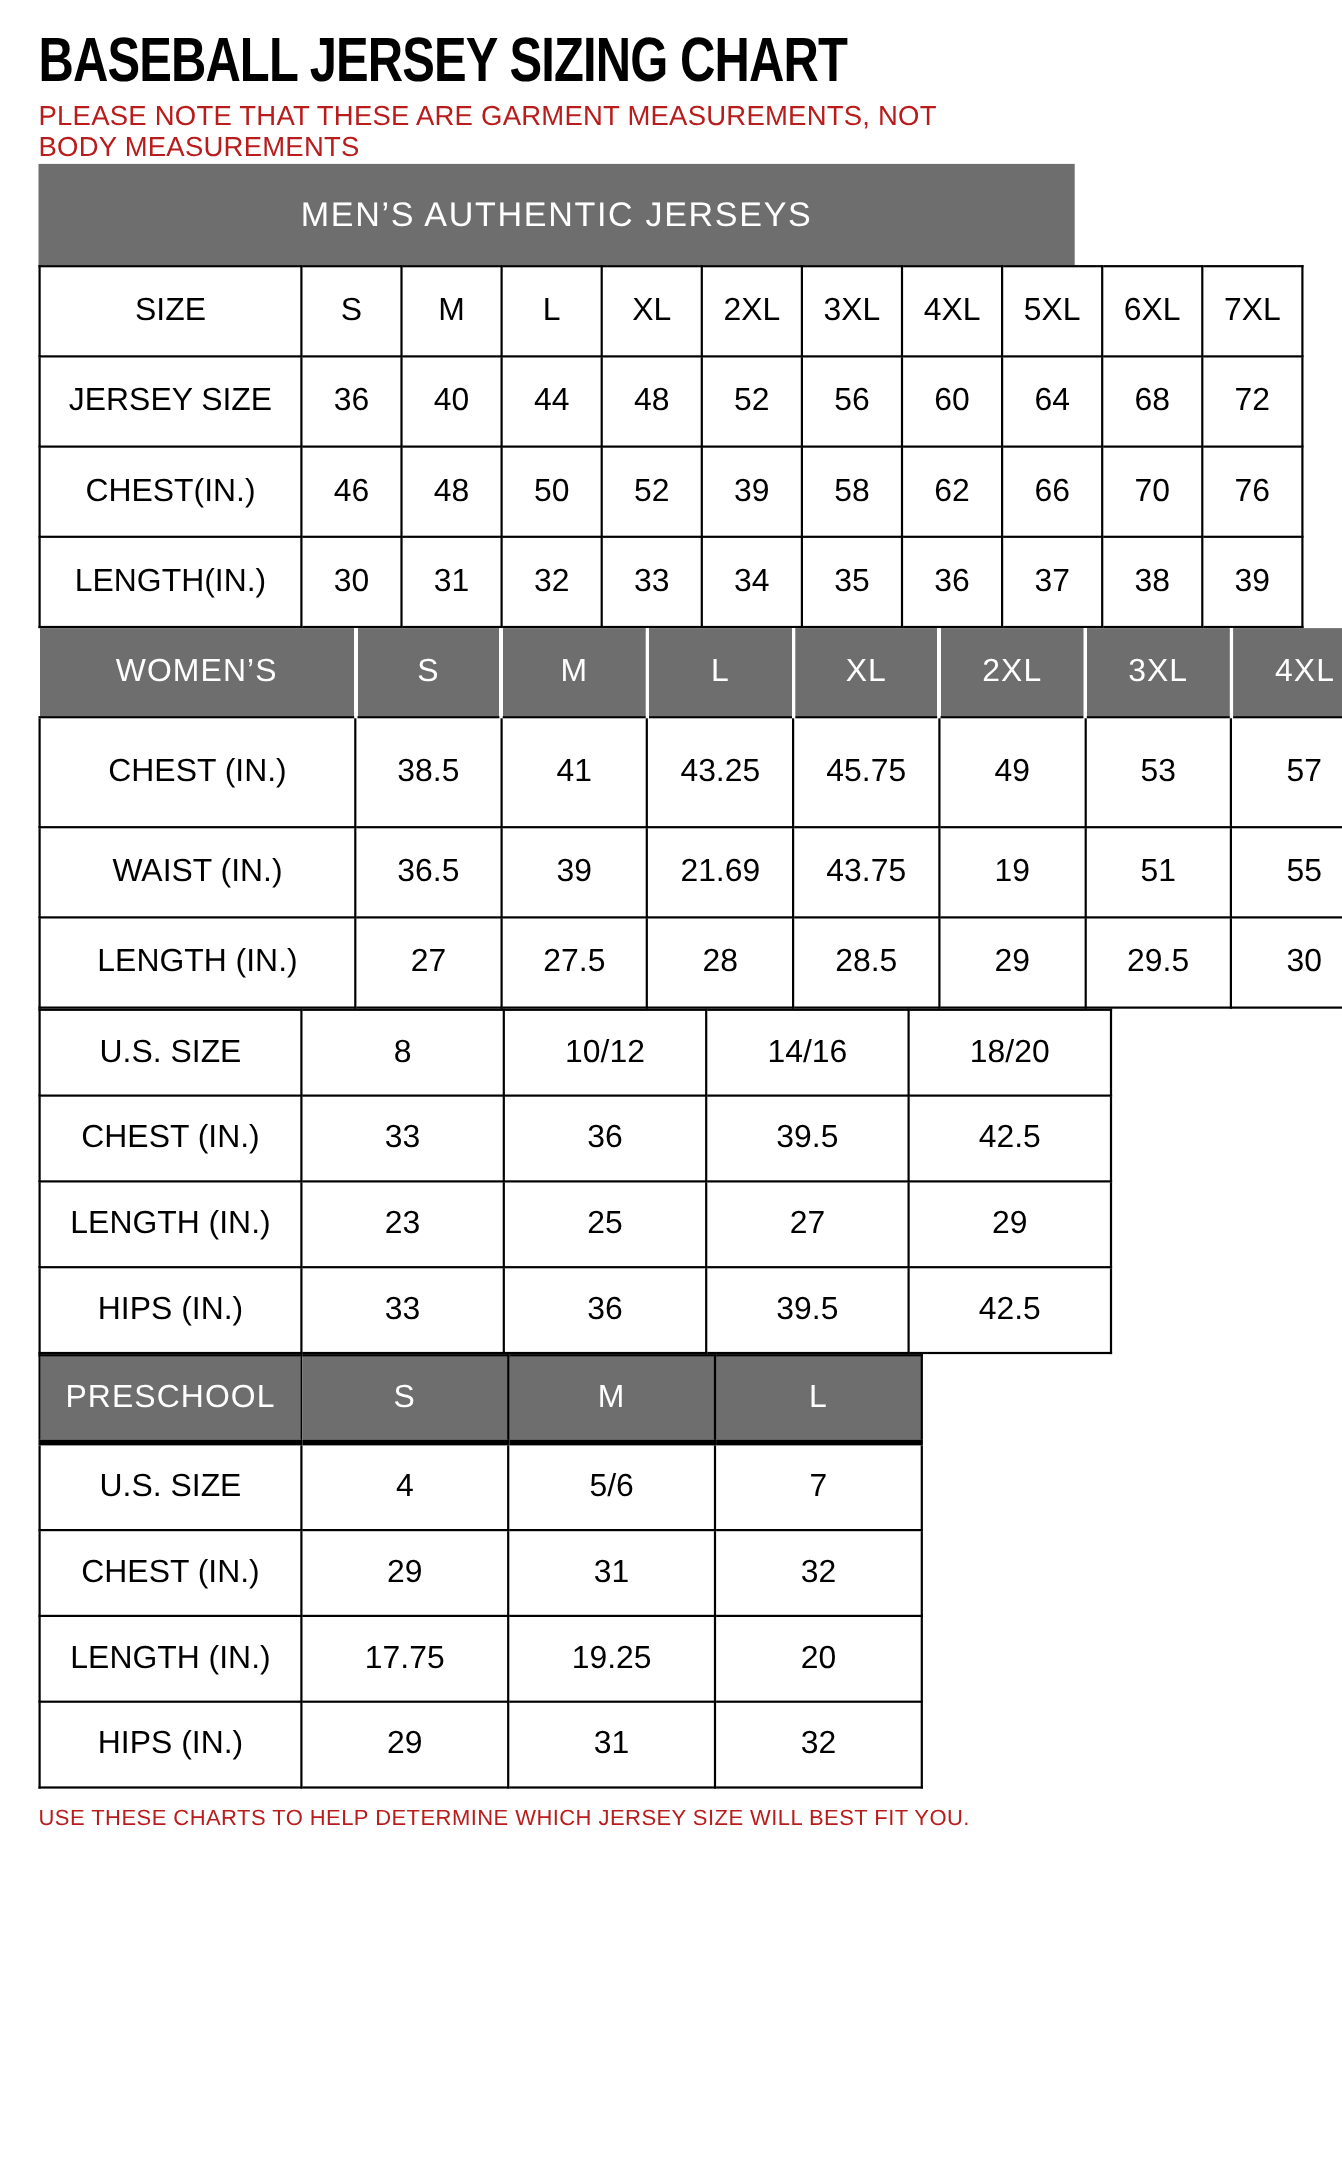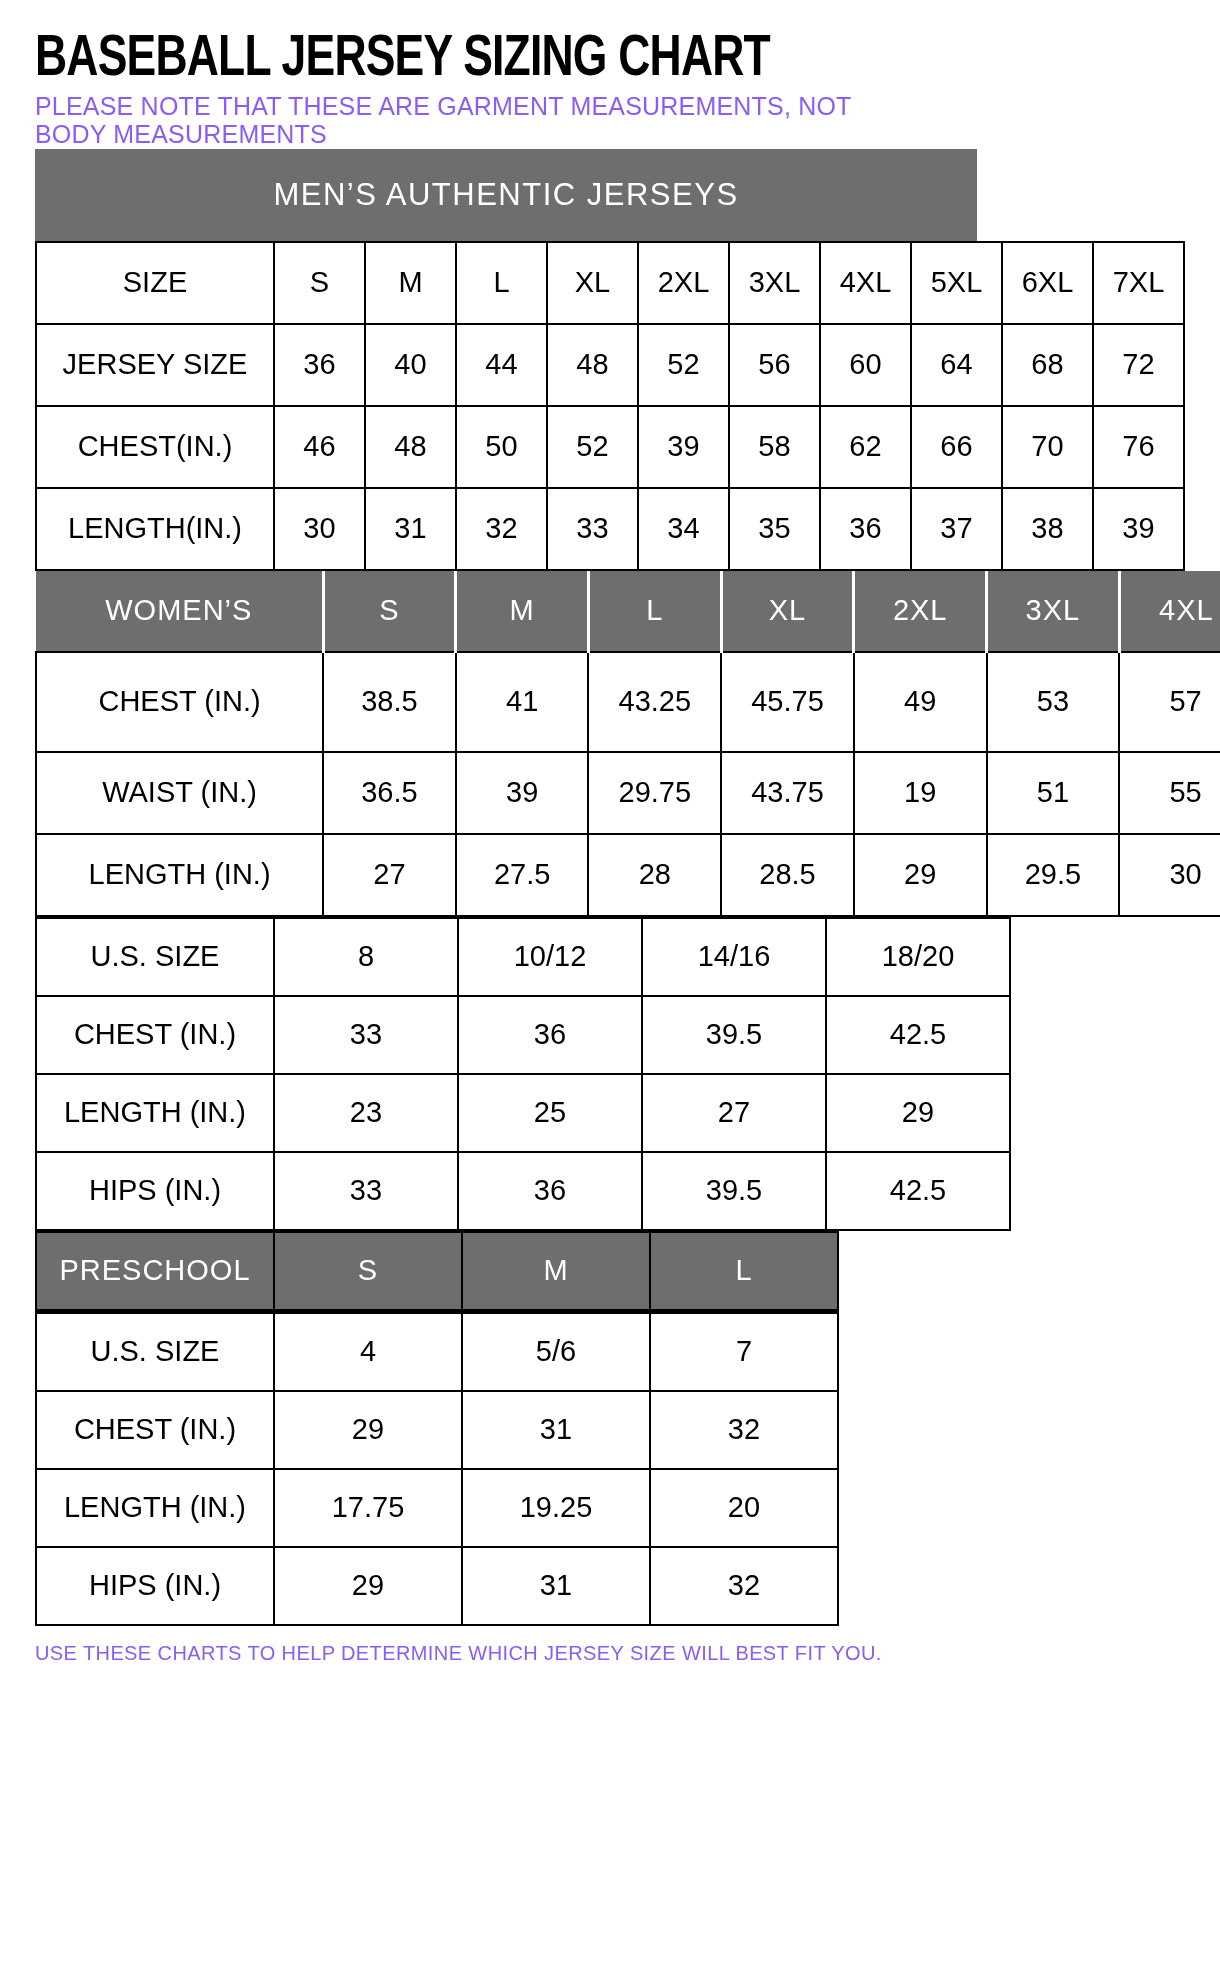--- a/index.html
+++ b/index.html
@@ -22,21 +22,21 @@
     font-size: 57px;
     font-weight: bold;
     letter-spacing: -1px;
     line-height: 1.05;
     transform: scaleX(0.78);
     transform-origin: left center;
     white-space: nowrap;
     color: #000000;
   }
   .note {
-    color: #8b5cf6;
+    color: #b91c1c;
     font-size: 25px;
     line-height: 1.14;
     margin: 0;
     max-width: 885px;
     letter-spacing: 0.2px;
   }
   .note.foot {
     max-width: none;
     margin-top: 16px;
     font-size: 20px;
@@ -218,21 +218,21 @@
             <td class="val">43.25</td>
             <td class="val">45.75</td>
             <td class="val">49</td>
             <td class="val">53</td>
             <td class="val">57</td>
           </tr>
           <tr>
             <td class="lbl">WAIST (IN.)</td>
             <td class="val">36.5</td>
             <td class="val">39</td>
-            <td class="val">29.75</td>
+            <td class="val">21.69</td>
             <td class="val">43.75</td>
             <td class="val">19</td>
             <td class="val">51</td>
             <td class="val">55</td>
           </tr>
           <tr>
             <td class="lbl">LENGTH (IN.)</td>
             <td class="val">27</td>
             <td class="val">27.5</td>
             <td class="val">28</td>

